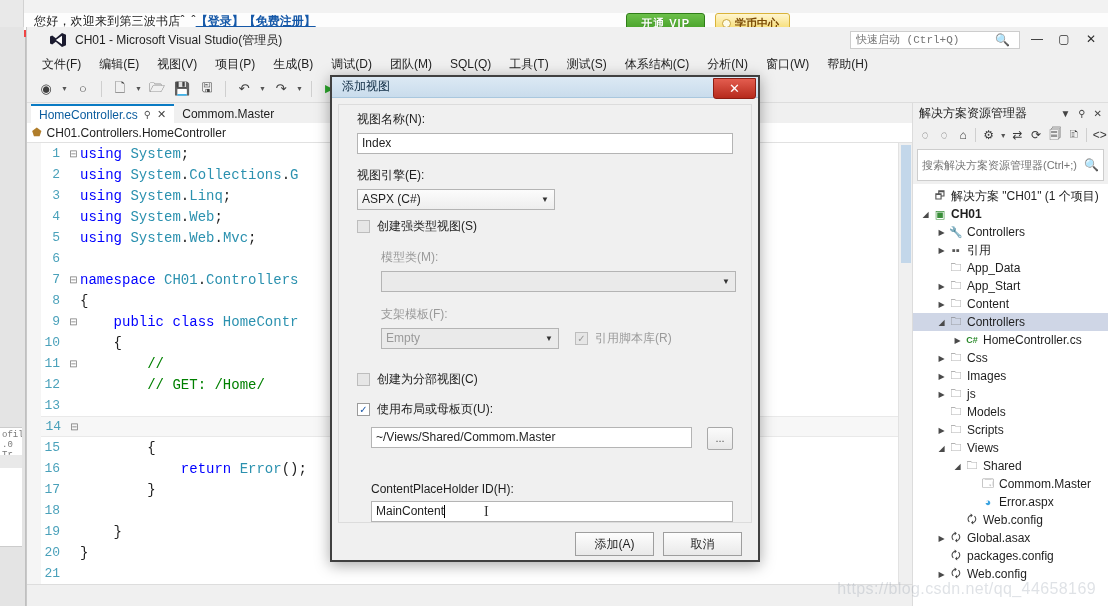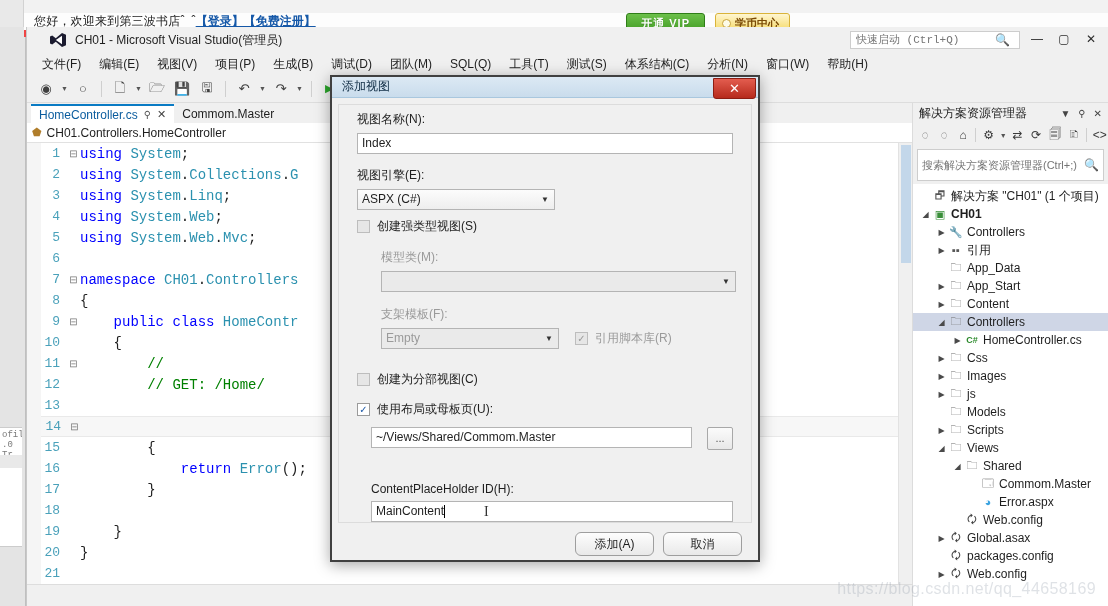--- a/index.html
+++ b/index.html
@@ -248,21 +248,21 @@
     width:26px; height:23px; background:linear-gradient(#fbfbfb,#e8e8e8);
     border:1px solid #a8a8a8; border-radius:2px; display:flex;
     align-items:center; justify-content:center; color:#555; font-size:11px; flex:none;
   }
   #dlg-footer{
     height:46px; display:flex; align-items:center; justify-content:flex-end;
     gap:9px; padding-right:16px;
   }
   .dlgbtn{
     width:79px; height:24px; background:linear-gradient(#fdfdfd,#e9e9e9);
-    border:1px solid #9e9e9e; border-radius:6px;
+    border:1px solid #9e9e9e; border-radius:0;
     display:flex; align-items:center; justify-content:center;
     font-size:12px; color:#1e1e1e;
   }
   .caret-txt{ display:inline-block; width:1px; height:13px; background:#000;
               vertical-align:-2px; margin-left:0px; }
   .ibeam{ position:absolute; left:112px; top:2px; color:#333; font-size:14px;
           font-family:"Liberation Serif",serif; }
 
   
   #watermark{

